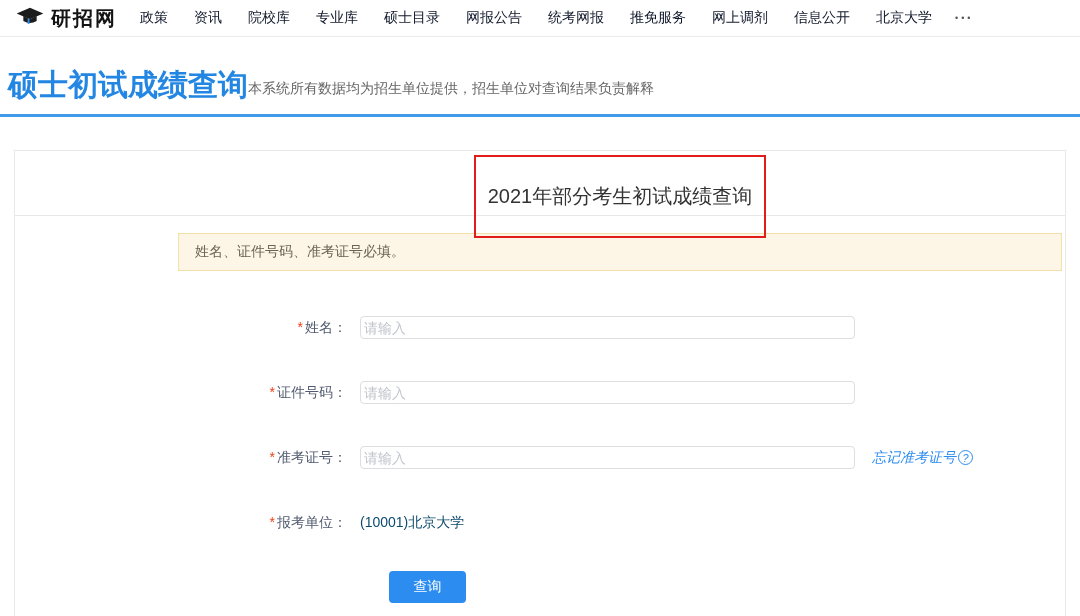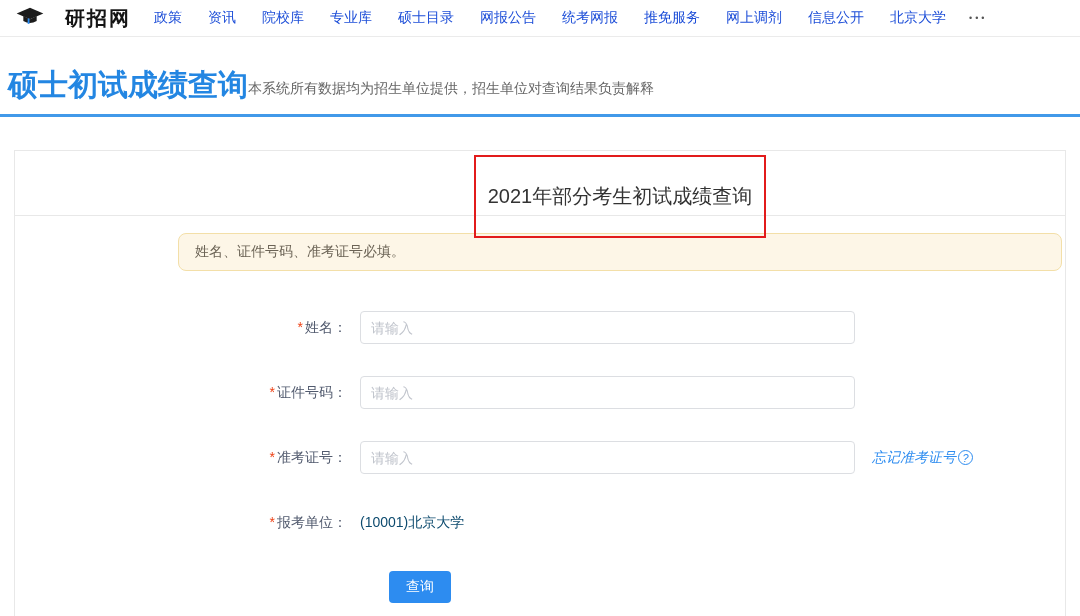--- a/index.html
+++ b/index.html
@@ -2,60 +2,60 @@
 <html><head>
 <meta charset="utf-8">
 <style>
   * { margin:0; padding:0; box-sizing:border-box; }
   html,body { width:1080px; height:616px; overflow:hidden; background:#fff; }
   body { font-family:"Liberation Sans","DejaVu Sans",sans-serif; color:#333; }
 
   
   .topnav { height:37px; display:flex; align-items:center; padding:0 15px;
             border-bottom:1px solid #ebebeb; background:#fff; }
-  .logo { display:flex; align-items:center; gap:20px; cursor:pointer; margin-right:10px; }
+  .logo { display:flex; align-items:center; gap:6px; cursor:pointer; margin-right:10px; }
   .logo-text { font-size:20px; font-weight:bold; color:#141414; letter-spacing:2px; }
   .nav-list { display:flex; list-style:none; align-items:center; }
-  .nav-list li { padding:0 13px; font-size:14px; color:#1d4ed8; cursor:pointer; white-space:nowrap; }
+  .nav-list li { padding:0 13px; font-size:14px; color:#0f172a; cursor:pointer; white-space:nowrap; }
   .nav-more { font-size:9px; color:#555; letter-spacing:3px; padding:0 10px; cursor:pointer; }
 
   
   .page-header { height:77px; display:flex; align-items:flex-end; padding:0 16px 12px 8px; }
   .page-title { font-size:30px; font-weight:bold; color:#2386e2; line-height:34px; }
   .page-subtitle { font-size:14px; color:#666; padding-bottom:4px; }
   .blue-rule { height:3px; background:#4199e9; width:100%; }
 
   
   .card { margin:33px 14px 0 14px; border:1px solid #e8e8e8; background:#fff; height:480px; }
   .card-header { height:65px; border-bottom:1px solid #e8e8e8; text-align:center; padding-top:4px; }
   .annotation-box { display:inline-block; position:relative; left:80px;
                     border:2px solid #e21b1b; padding:26px 12px; }
   .card-title { font-size:20px; color:#333; }
 
   
   .notice { margin:17px 3px 0 163px; background:#fdf6e7; border:1px solid #f3dfa8;
-            border-radius:8px; padding:9px 16px; font-size:14px; color:#6b6355; }
+            border-radius:0; padding:9px 16px; font-size:14px; color:#6b6355; }
 
   
   .form { margin-top:40px; }
   .form-row { display:flex; align-items:center; height:33px; margin-bottom:32px; }
   .form-label { width:345px; text-align:right; padding-right:13px; font-size:14px; color:#515a6e; }
   .req { color:#ed4014; margin-right:2px; font-size:14px; }
-  .form-input { width:495px; height:33px; border:1px solid #dcdee2; border-radius:4px;
-                padding:0 10px; font-size:14px; color:#333; outline:none;
+  .form-input { width:495px; height:23px; border:1px solid #dcdee2; border-radius:4px;
+                padding:0 3px; font-size:14px; color:#333; outline:none;
                 font-family:"Liberation Sans","DejaVu Sans",sans-serif; }
   .form-input::placeholder { color:#c0c4cc; }
   .static-value { font-size:14px; color:#0c4a6e; }
   .forgot-link { margin-left:17px; font-size:14px; color:#2d8cf0; cursor:pointer;
                  display:inline-flex; align-items:center;font-style:italic; }
   .help-circle { display:inline-flex; align-items:center; justify-content:center;
                  width:15px; height:15px; border:1px solid #2d8cf0; border-radius:50%;
                  font-size:11px; margin-left:2px; color:#2d8cf0; }
   .btn-row { margin-top:5px; }
-  .btn-primary { margin-left:374px; width:62px; height:32px; background:#2d8cf0; color:#fff;
+  .btn-primary { margin-left:374px; width:77px; height:32px; background:#2d8cf0; color:#fff;
                  border:none; border-radius:4px; font-size:14px; cursor:pointer;
                  font-family:"Liberation Sans","DejaVu Sans",sans-serif; }
 </style>
 </head>
 <body>
 
 <div class="topnav">
   <div class="logo">
     <span>
       <svg width="30" height="24" viewBox="0 0 36 26">

